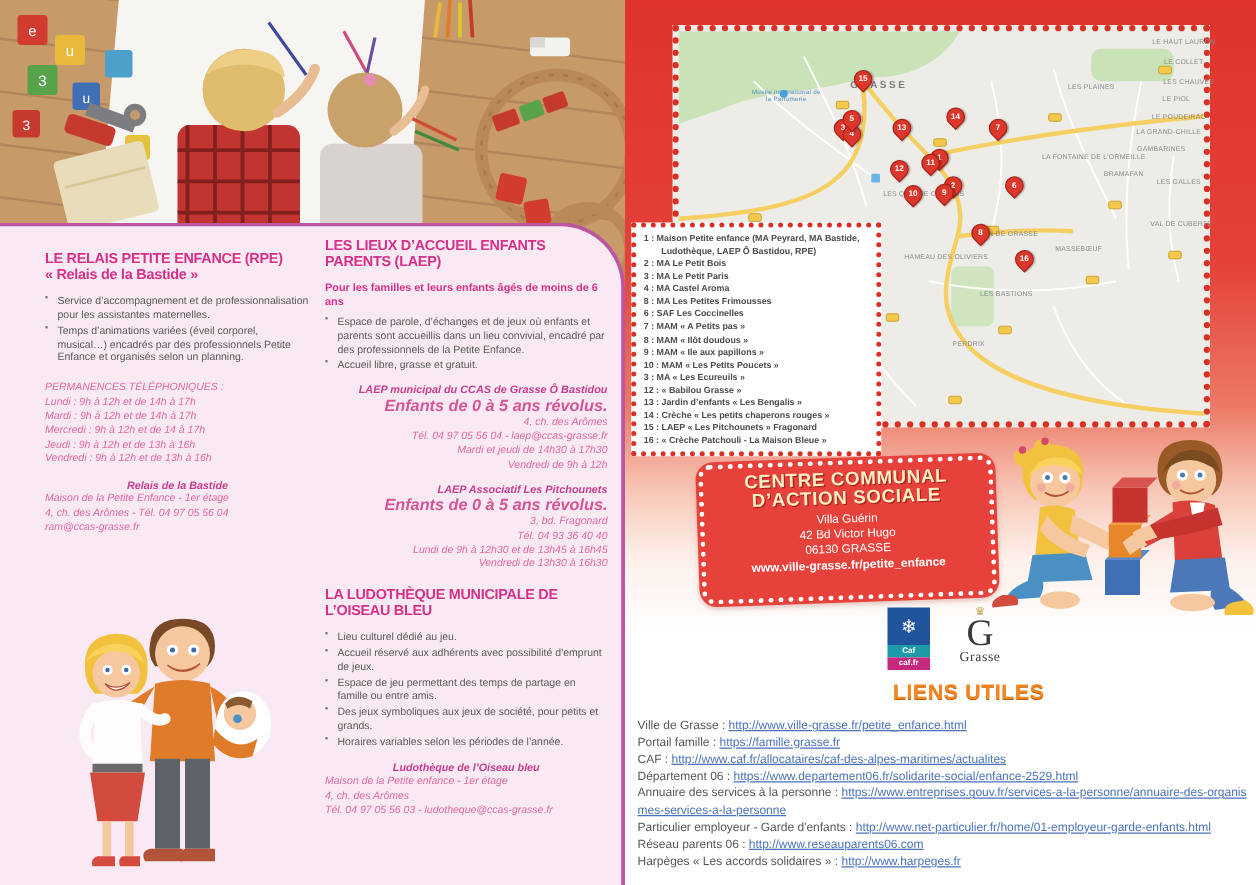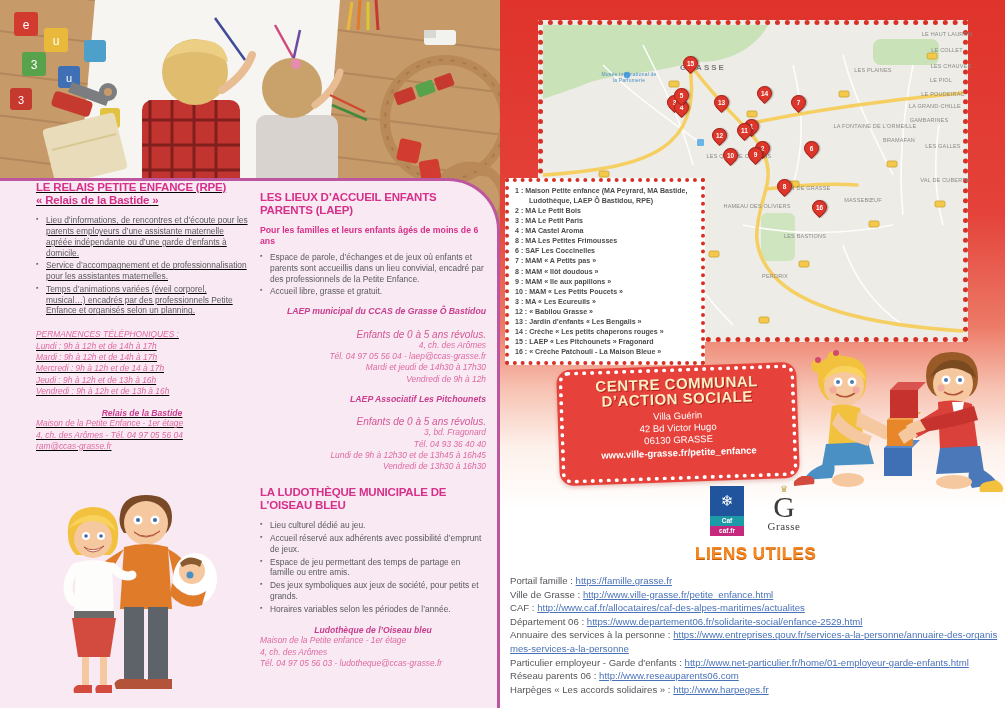--- a/index.html
+++ b/index.html
@@ -4,33 +4,33 @@
 <style>
   html,body{margin:0;padding:0;background:#fff;}
   *{box-sizing:border-box;}
   .page{position:relative;width:1005px;height:708px;overflow:hidden;font-family:"Liberation Sans",sans-serif;background:#fff;}
 
   
   .left-page{position:absolute;left:0;top:0;width:500px;height:708px;}
   .photo{position:absolute;left:0;top:0;width:500px;height:230px;overflow:hidden;}
   .content{position:absolute;left:0;top:178px;width:500px;height:530px;background:#f9e9f2;
            border-top:3px solid #bb569f;border-right:3px solid #bb569f;border-top-right-radius:52px;z-index:2;}
-  .col1{position:absolute;left:36px;top:0;width:212px;text-decoration:underline;}
+  .col1{position:absolute;left:36px;top:20px;width:212px;}
   .col2{position:absolute;left:260px;top:10px;width:226px;}
   h2.sec{margin:0 0 8px 0;font-size:11.5px;line-height:1.15;font-weight:800;color:#d6308a;letter-spacing:-0.2px;}
   ul.blist{margin:0;padding:0;list-style:none;font-size:8.4px;line-height:1.28;color:#595a5c;}
   ul.blist li{position:relative;padding-left:10px;margin-bottom:2px;}
   ul.blist li::before{content:"▪";position:absolute;left:0;top:0;font-size:7px;color:#6a6b6d;}
   .pinktxt{color:#dd6aa4;font-style:italic;font-size:8.4px;line-height:1.35;}
   .perm{margin-top:13px;}
   .contact{margin-top:11px;}
   .contact .cname{color:#c73d8f;font-weight:800;font-style:italic;font-size:8.6px;text-align:center;}
   .subblock{margin-top:9px;text-align:right;}
   .subblock .sname{color:#c73d8f;font-weight:800;font-style:italic;font-size:8.7px;line-height:1.2;}
-  .subblock .sage{color:#d45697;font-weight:400;font-style:italic;font-size:10px;margin-top:12px;}
+  .subblock .sage{color:#d45697;font-weight:700;font-style:italic;font-size:13px;}
   .intro{color:#d6308a;font-weight:800;font-size:8.7px;line-height:1.25;margin:0 0 5px 0;}
   .family{position:absolute;left:20px;top:306px;width:232px;height:214px;}
 
   
   .right-page{position:absolute;left:500px;top:0;width:505px;height:708px;
       background:linear-gradient(180deg,#df332b 0%,#e4423a 30%,#ec7a66 46%,#f7c3b3 55%,#fdf0ea 63%,#ffffff 72%);}
   .map{position:absolute;left:38px;top:20px;width:430px;height:322px;background:#edece7;
        border:5px dotted #d93025;}
   .map svg{position:absolute;left:0;top:0;}
   .maplabel{position:absolute;font-size:5.5px;color:#8a8a88;letter-spacing:.2px;white-space:nowrap;transform:translate(-50%,0);}
@@ -52,21 +52,21 @@
   .kids{position:absolute;left:288px;top:348px;width:217px;height:158px;z-index:3;}
   .logos{position:absolute;left:210px;top:486px;width:110px;height:60px;display:flex;gap:14px;align-items:flex-start;}
   .caf{width:34px;text-align:center;}
   .caf .sq{width:34px;height:30px;background:#20549c;display:flex;align-items:center;justify-content:center;color:#fff;font-size:15px;}
   .caf .band1{background:#1d9aa8;color:#fff;font-size:6.5px;font-weight:700;line-height:1.5;}
   .caf .band2{background:#c6287e;color:#fff;font-size:6.5px;font-weight:700;line-height:1.5;}
   .grasse{width:52px;text-align:center;font-family:"Liberation Serif",serif;color:#3c3c3c;}
   .grasse .crown{color:#c5a24a;font-size:9px;line-height:.8;}
   .grasse .g{font-size:30px;line-height:.9;}
   .grasse .n{font-size:11px;letter-spacing:.5px;}
-  .liens-title{position:absolute;left:195px;top:544px;width:160px;font-size:17px;font-weight:800;
+  .liens-title{position:absolute;left:195px;top:544px;width:160px;text-align:center;font-size:17px;font-weight:800;
                color:#f6871f;letter-spacing:.5px;text-shadow:0 1px 0 #c05e10;}
   .links{position:absolute;left:10px;top:574px;width:492px;font-size:9.6px;line-height:1.42;color:#55565a;}
   .lien-url{color:#4a72b8;text-decoration:underline;word-break:break-all;}
 
   
   .perm-line,.contact-line,.sub-line{white-space:nowrap;}
 </style>
 </head>
 <body>
 
@@ -157,21 +157,20 @@
 
     <div class="content">
 
       <div class="col1">
         <h2 class="sec">
           <span>LE RELAIS PETITE ENFANCE (RPE)</span><br>
           <span>« Relais de la Bastide »</span>
         </h2>
         <ul class="blist">
 
-        <li>Lieu d’informations, de rencontres et d’écoute pour les parents employeurs d’une assistante maternelle agréée indépendante ou d’une garde d’enfants à domicile.</li>
             <li>Service d’accompagnement et de professionnalisation pour les assistantes maternelles.</li>
             <li>Temps d’animations variées (éveil corporel, musical…) encadrés par des professionnels Petite Enfance et organisés selon un planning.</li>
           </ul>
         <div class="perm pinktxt">
           <div>PERMANENCES TÉLÉPHONIQUES :</div>
           <div>
 
           <div class="perm-line">Lundi : 9h à 12h et de 14h à 17h</div>
               <div class="perm-line">Mardi : 9h à 12h et de 14h à 17h</div>
               <div class="perm-line">Mercredi : 9h à 12h et de 14 à 17h</div>
@@ -517,24 +516,24 @@
         <div class="g">G</div>
         <div class="n">Grasse</div>
       </div>
     </div>
 
     <div class="liens-title">LIENS UTILES</div>
 
     <div class="links">
 
     <div class="lien">
+        <span class="lien-label">Ville de Grasse : </span><a class="lien-url" href="#">http://www.ville-grasse.fr/petite_enfance.html</a>
+      </div>
+        <div class="lien">
         <span class="lien-label">Portail famille : </span><a class="lien-url" href="#">https://famille.grasse.fr</a>
-      </div>
-        <div class="lien">
-        <span class="lien-label">Ville de Grasse : </span><a class="lien-url" href="#">http://www.ville-grasse.fr/petite_enfance.html</a>
       </div>
         <div class="lien">
         <span class="lien-label">CAF : </span><a class="lien-url" href="#">http://www.caf.fr/allocataires/caf-des-alpes-maritimes/actualites</a>
       </div>
         <div class="lien">
         <span class="lien-label">Département 06 : </span><a class="lien-url" href="#">https://www.departement06.fr/solidarite-social/enfance-2529.html</a>
       </div>
         <div class="lien">
         <span class="lien-label">Annuaire des services à la personne : </span><a class="lien-url" href="#">https://www.entreprises.gouv.fr/services-a-la-personne/annuaire-des-organismes-services-a-la-personne</a>
       </div>

